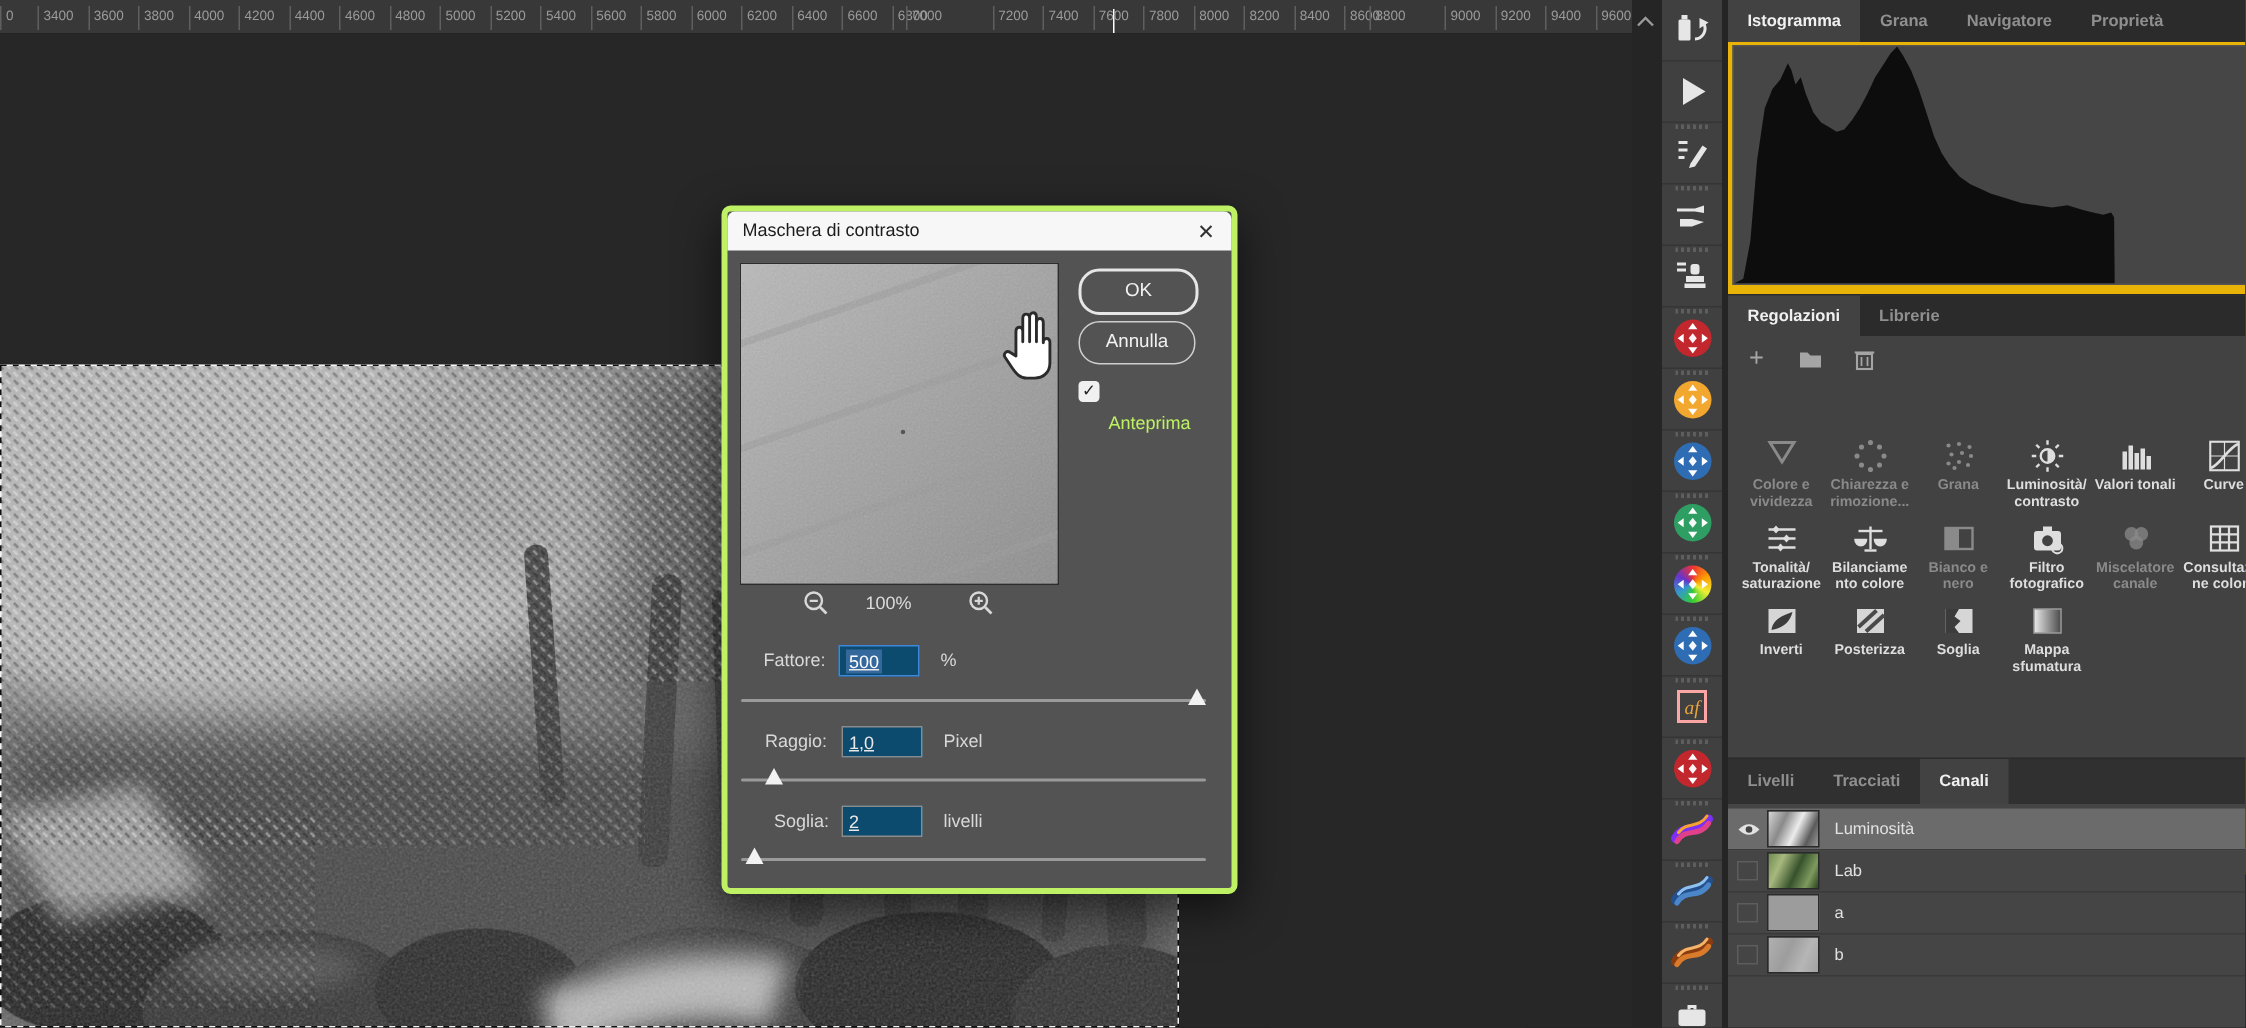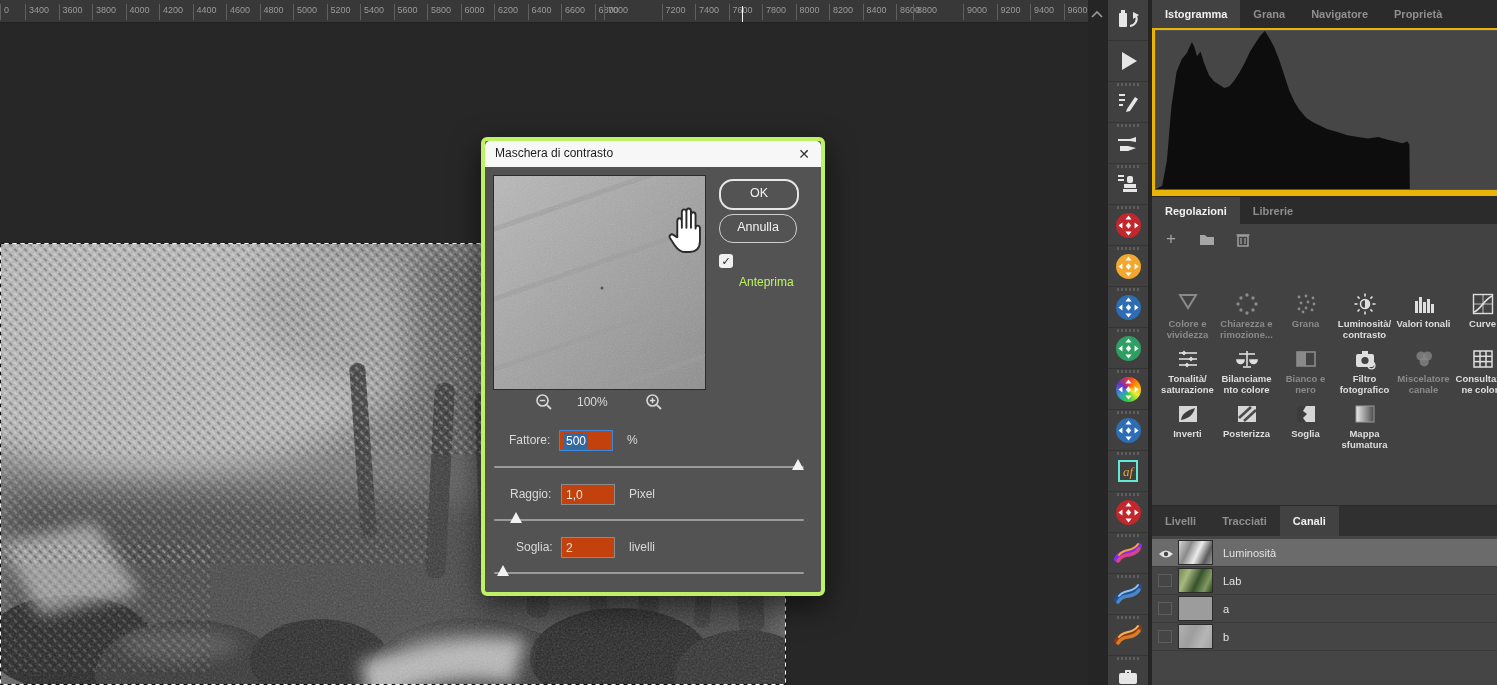--- a/index.html
+++ b/index.html
@@ -26,34 +26,34 @@
   #btnOk{top:38px;border:2px solid #e6e6e6;}
   #btnCancel{top:73px;border:1px solid #cfcfcf;}
   #chkRow{left:234px;top:113px;height:16px;}
   #chkBox{left:0;top:0;width:14px;height:14px;background:#f0f0f0;border-radius:3px;color:#222;font-size:11px;line-height:14px;text-align:center;font-weight:bold;}
   #chkLabel{left:20px;top:1px;font-size:12px;color:#bef264;margin-top:20px;}
   #zoomRow{left:0;top:252px;width:219px;height:20px;}
   #zoomLevel{left:92px;top:2px;font-size:12px;color:#dcdcdc;}
   .mag{position:absolute;top:0;width:18px;height:18px;}
   .fieldLabel{position:absolute;font-size:12px;color:#d9d9d9;}
   .fieldUnit{position:absolute;font-size:12px;color:#d9d9d9;}
-  .fieldBox{position:absolute;width:54px;height:21px;background:#c2410c;border:1px solid #8b8b8b;
-            font-size:12px;color:#e8e8e8;line-height:21px;padding-left:4px;box-sizing:border-box;}
+  .fieldBox{position:absolute;width:54px;height:21px;background:#0c4a6e;border:1px solid #8b8b8b;
+            font-size:12px;color:#e8e8e8;line-height:21px;padding-left:4px;box-sizing:border-box;text-decoration:underline;}
   #fatBox{border:1px solid #3f87d8;}
   #fatBox .sel{background:#35699e;color:#fff;padding:1px 2px;}
   .track{position:absolute;left:9px;width:310px;height:2px;background:#9a9a9a;border-radius:1px;}
   .thumb{position:absolute;width:0;height:0;border-left:6px solid transparent;border-right:6px solid transparent;border-bottom:11px solid #f2f2f2;}
   
   #dock{left:1108px;top:0;width:40px;height:685px;background:#353535;z-index:3;}
   .dockItem{position:relative;width:40px;height:40px;background:#404040;margin-bottom:1px;
             display:flex;align-items:center;justify-content:center;}
   .dockGrip{position:absolute;top:1px;left:9px;width:22px;height:3px;
             background:repeating-linear-gradient(to right,#5e5e5e 0 2px,transparent 2px 4px);}
   .disc{width:25px;height:25px;border-radius:50%;position:relative;display:flex;align-items:center;justify-content:center;}
-  .afbox{width:20px;height:22px;border:2px solid #5eead4;color:#e8a33d;font-family:"Liberation Serif","DejaVu Serif",serif;
+  .afbox{width:20px;height:22px;border:2px solid #fca5a5;color:#e8a33d;font-family:"Liberation Serif","DejaVu Serif",serif;
          font-style:italic;font-size:13px;text-align:center;line-height:20px;box-sizing:border-box;}
   
   #panels{left:1152px;top:0;width:345px;height:583px;background:#eab308;z-index:3;}
   .tabbar{position:absolute;left:0;width:100%;background:#2b2b2b;display:flex;}
   .tab{height:100%;padding:0 13px;font-size:11px;font-weight:bold;color:#8f8f8f;display:flex;align-items:center;}
   .tab.active{background:#424242;color:#f0f0f0;}
   #histTabs{top:0;height:28px;}
   #histPlot{left:3px;top:30px;width:342px;height:158px;background:#464646;border:1px solid #535353;}
   #adjPanel{left:0;top:196px;width:100%;height:309px;background:#424242;border-top:1px solid #2a2a2a;}
   #adjTabs{top:0;height:27px;background:#2b2b2b;}

